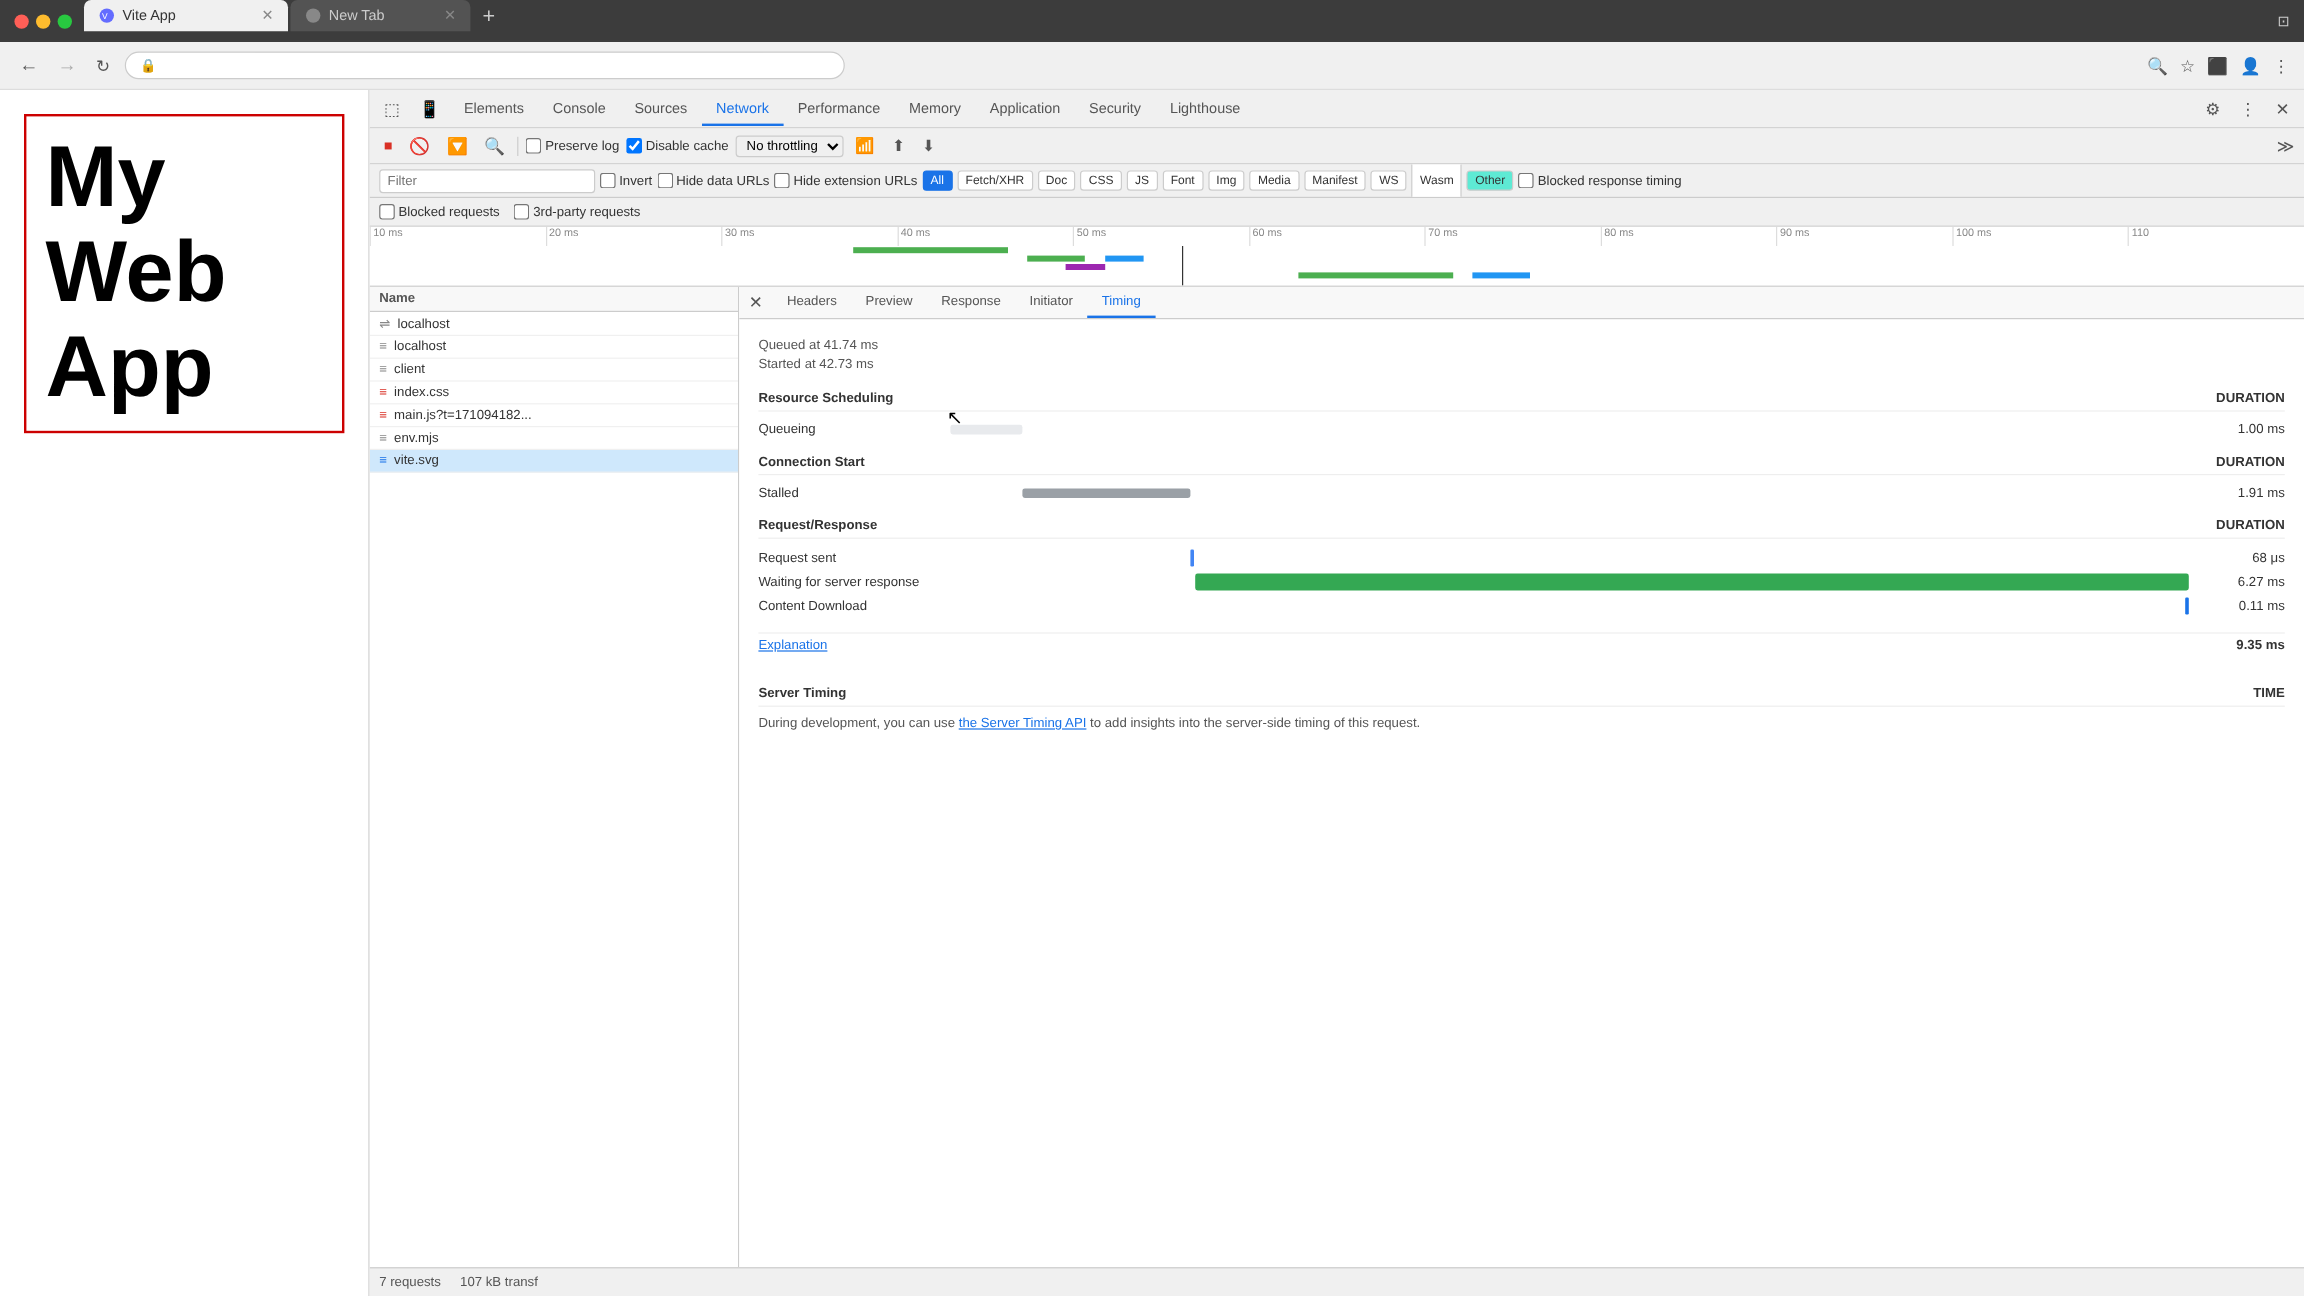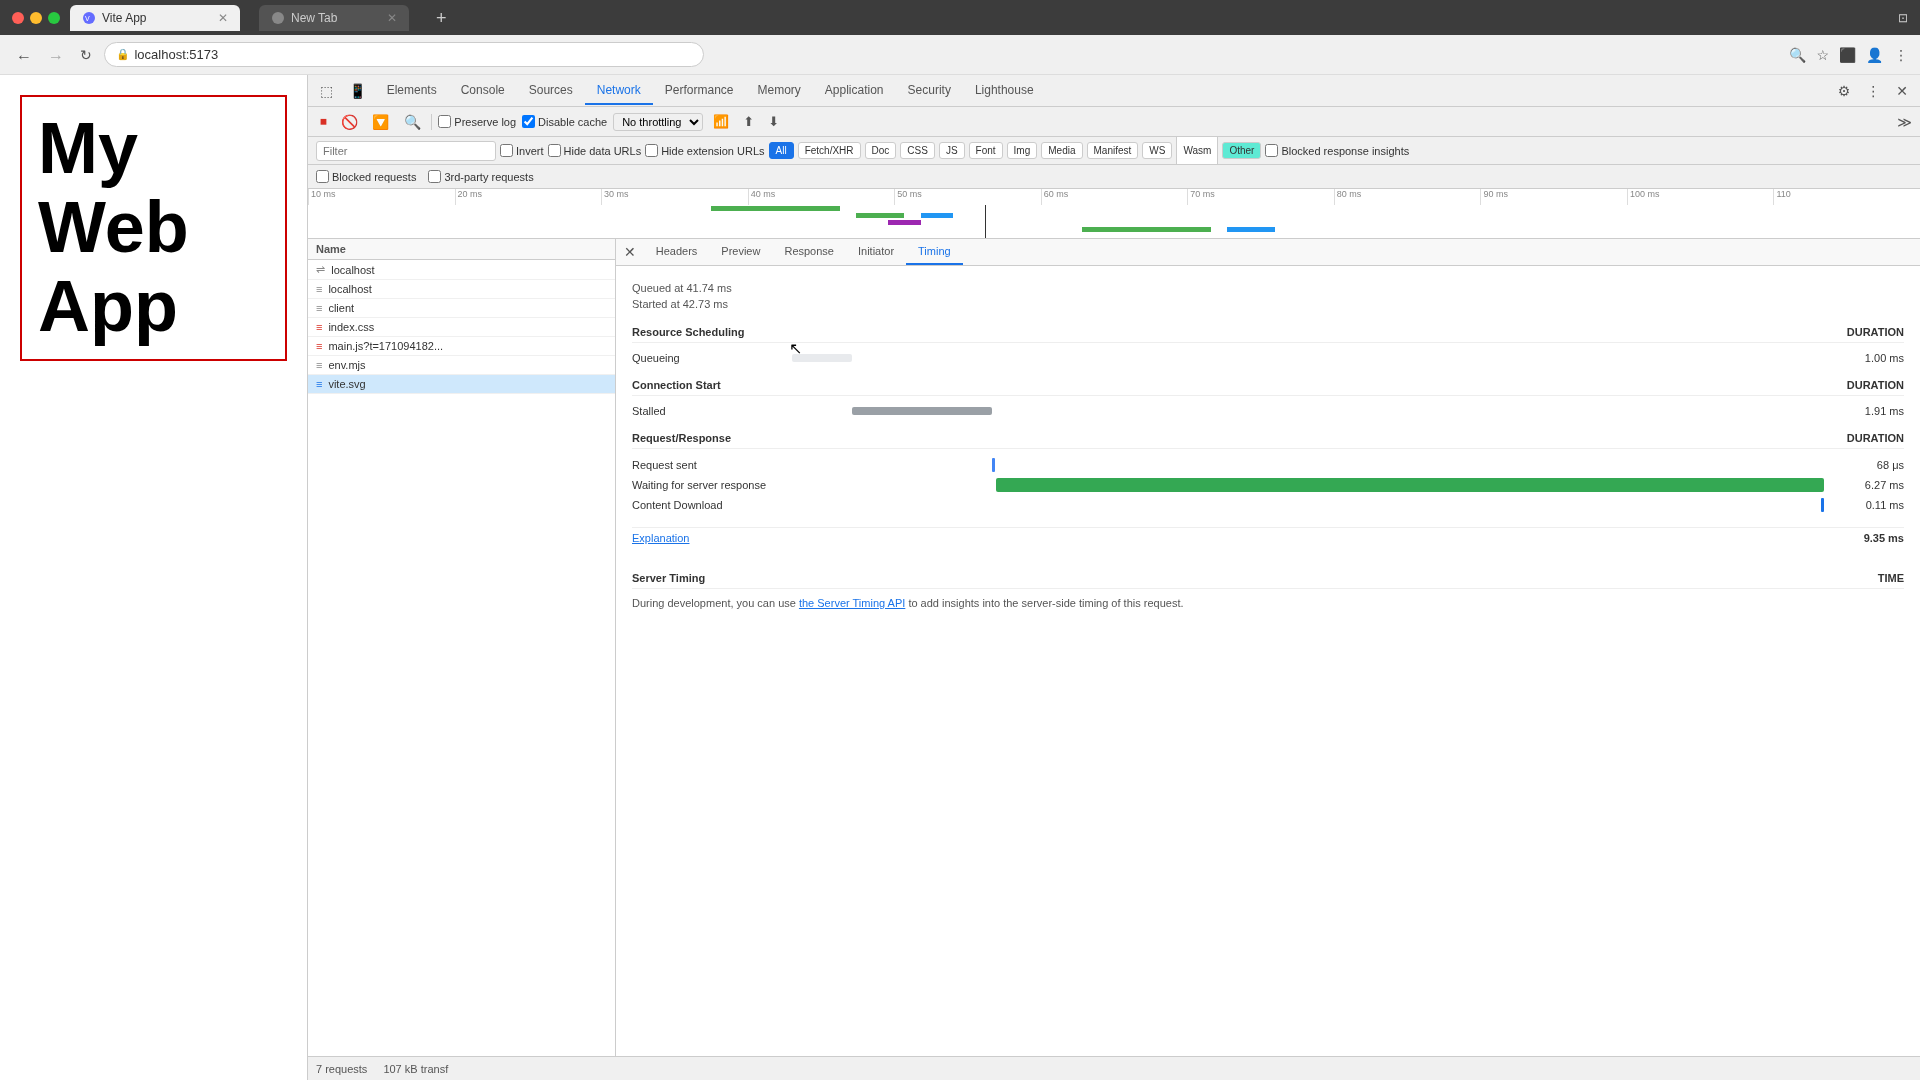--- a/index.html
+++ b/index.html
@@ -7,21 +7,21 @@
   </style>
 </head>
 <body>
 
 <div style="background:#3c3c3c; height:35px; display:flex; align-items:center; padding:0 12px; gap:10px;">
   <div style="display:flex;gap:6px;">
     <div style="width:12px;height:12px;border-radius:50%;background:#ff5f57;"></div>
     <div style="width:12px;height:12px;border-radius:50%;background:#febc2e;"></div>
     <div style="width:12px;height:12px;border-radius:50%;background:#28c840;"></div>
   </div>
-  <div style="display:flex;align-items:center;height:35px;gap:19px;">
+  <div style="display:flex;align-items:flex-start;height:35px;gap:2px;">
     <div style="background:#f0f0f0;color:#333;padding:6px 12px;border-radius:6px 6px 0 0;font-size:12px;display:flex;align-items:center;gap:6px;min-width:170px;cursor:pointer;">
       <svg width="14" height="14" viewBox="0 0 14 14">
           <circle cx="7" cy="7" r="6" fill="#646cff"></circle>
           <text x="3" y="10" font-size="7" fill="white">V</text>
         </svg>
       <span>Vite App</span>
       <span style="margin-left:auto;color:#888;font-size:12px;">✕</span>
     </div>
     <div style="background:#535353;color:#ccc;padding:6px 12px;border-radius:6px 6px 0 0;font-size:12px;display:flex;align-items:center;gap:6px;min-width:150px;cursor:pointer;">
       <svg width="14" height="14" viewBox="0 0 14 14">
@@ -34,21 +34,20 @@
   </div>
   <div style="margin-left:auto;color:#ccc;font-size:12px;">⊡</div>
 </div>
 
 <div style="background:#f0f0f0;height:40px;display:flex;align-items:center;padding:0 12px;gap:8px;border-bottom:1px solid #ddd;">
   <button style="background:none;border:none;cursor:pointer;padding:4px;color:#555;font-size:16px;">←</button>
   <button style="background:none;border:none;cursor:pointer;padding:4px;color:#aaa;font-size:16px;">→</button>
   <button style="background:none;border:none;cursor:pointer;padding:4px;color:#555;font-size:14px;">↻</button>
   <div style="flex:0 0 600px;background:#fff;border:1px solid #ccc;border-radius:16px;padding:4px 12px;display:flex;align-items:center;gap:4px;">
     <span style="color:#888;font-size:11px;">🔒</span>
-    <input style="border: none; outline: none; font-size: 13px; color: rgb(51, 51, 51); flex: 1 1 0%; background: transparent;" value="localhost:5173">
   </div>
   <div style="margin-left:auto;display:flex;gap:10px;align-items:center;color:#555;">
     <span style="font-size:14px;">🔍</span>
     <span style="font-size:14px;cursor:pointer;">☆</span>
     <span style="font-size:14px;cursor:pointer;">⬛</span>
     <span style="font-size:14px;cursor:pointer;">👤</span>
     <span style="font-size:14px;cursor:pointer;">⋮</span>
   </div>
 </div>
 
@@ -149,21 +148,21 @@
         <span>WS</span>
       </button>
       <button style="font-size:10px;padding:18px 6px;border:1px solid #ccc;border-radius:3px;background:#fff;cursor:pointer;color:#333;">
         <span>Wasm</span>
       </button>
       <button style="font-size:10px;padding:2px 6px;border:1px solid #ccc;border-radius:3px;background:#5eead4;cursor:pointer;color:#333;">
         <span>Other</span>
       </button>
       <label style="display:flex;align-items:center;gap:3px;font-size:11px;color:#333;cursor:pointer;">
         <input type="checkbox" style="margin: 0px;">
-        <span>Blocked response insights</span>
+        <span>Blocked response timing</span>
       </label>
     </div>
 
     <div style="background:#f0f0f0;height:24px;display:flex;align-items:center;padding:0 8px;gap:12px;border-bottom:1px solid #ccc;">
       <label style="display:flex;align-items:center;gap:3px;font-size:11px;color:#333;cursor:pointer;">
         <input type="checkbox" style="margin: 0px;">
         <span>Blocked requests</span>
       </label>
       <label style="display:flex;align-items:center;gap:3px;font-size:11px;color:#333;cursor:pointer;">
         <input type="checkbox" style="margin: 0px;">

